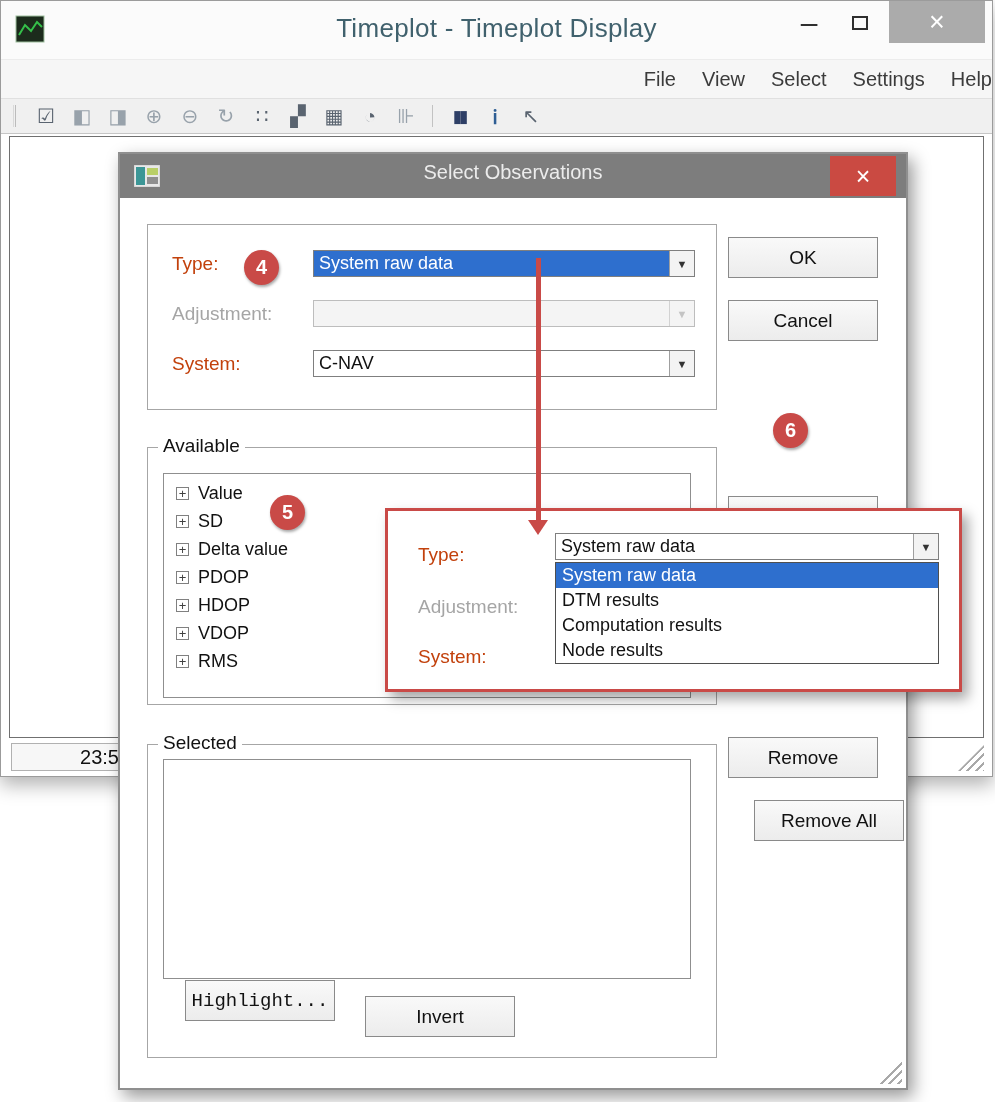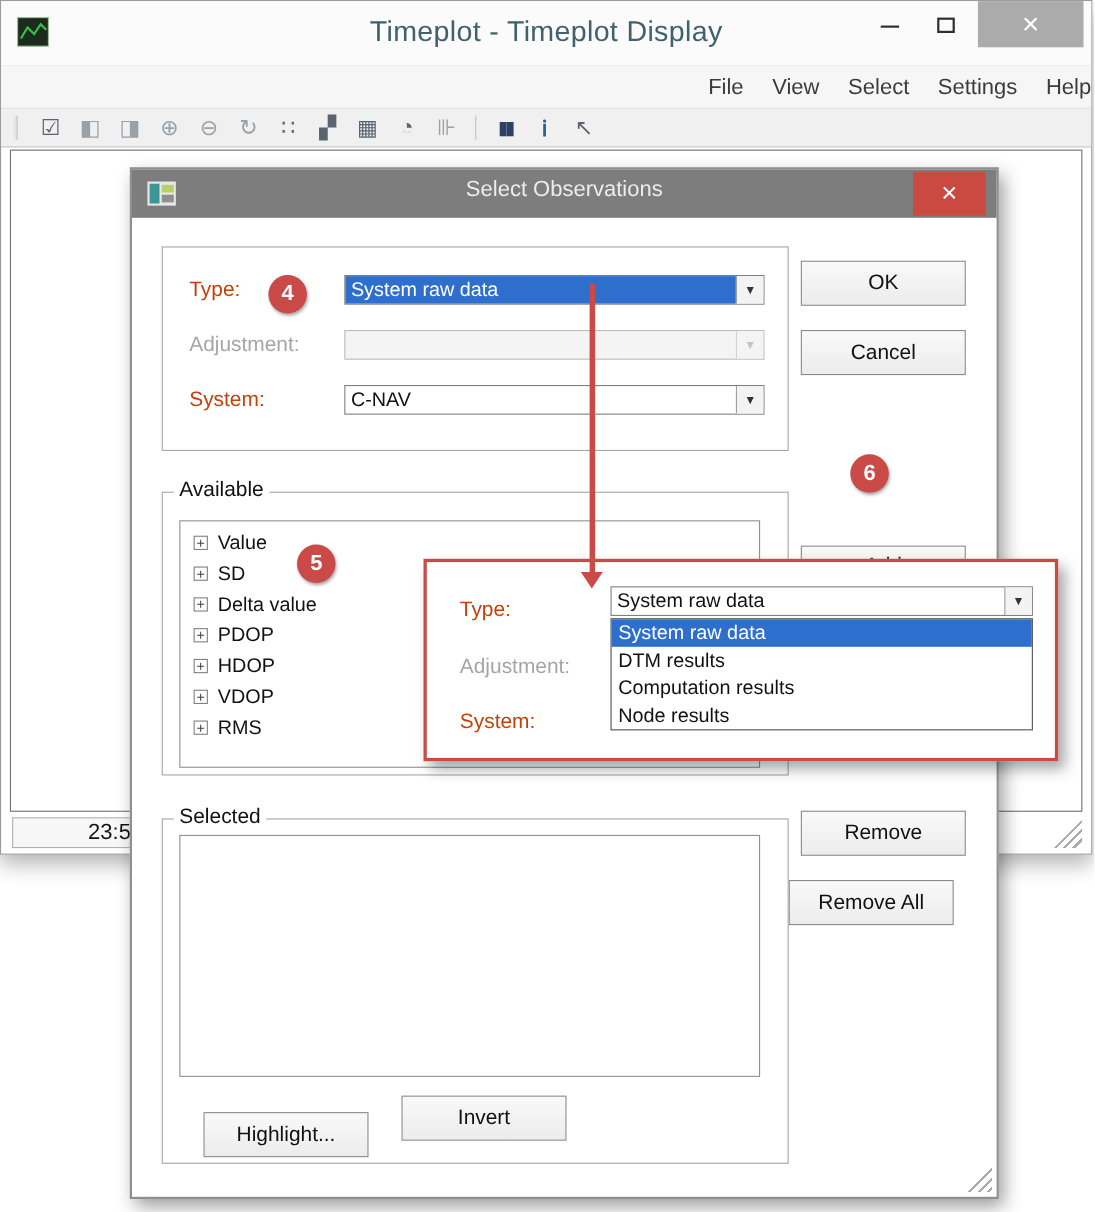--- a/index.html
+++ b/index.html
@@ -191,21 +191,21 @@
         <div class="combo" style="left:165px; top:125px;">
           <span class="combo-text">C-NAV</span>
           <span class="combo-arrow">▼</span>
         </div>
       </div>
 
       <button class="btn" style="left:608px; top:39px;">OK</button>
       <button class="btn" style="left:608px; top:102px;">Cancel</button>
       <button class="btn" style="left:608px; top:262px; height:38px;margin-top:36px;">Add</button>
       <button class="btn" style="left:608px; top:539px;">Remove</button>
-      <button class="btn" style="left:597px; top:602px;">Remove All</button>
+      <button class="btn" style="left:634px; top:602px;">Remove All</button>
 
       <div class="groupbox avail-group">
         <span class="legend">Available</span>
         <div class="listbox" style="left:15px; top:25px; width:528px; height:225px; padding-top:5px;">
           <div class="tree-row">
             <span class="plus">+</span>
             <span>Value</span>
           </div>
           <div class="tree-row">
             <span class="plus">+</span>
@@ -230,21 +230,21 @@
           <div class="tree-row">
             <span class="plus">+</span>
             <span>RMS</span>
           </div>
         </div>
       </div>
 
       <div class="groupbox sel-group">
         <span class="legend">Selected</span>
         <div class="listbox" style="left:15px; top:14px; width:528px; height:220px;"></div>
-        <button class="btn" style="left:37px; top:266px;">Highlight...</button>
+        <button class="btn" style="left:37px; top:235px;font-family:Liberation Mono, monospace;">Highlight...</button>
         <button class="btn" style="left:217px; top:251px;">Invert</button>
       </div>
 
       <div class="grip dlg-grip"></div>
     </div>
   </div>
 
   <div class="overlay">
     <span class="form-label" style="left:30px; top:33px;">Type:</span>
     <span class="form-label disabled-label" style="left:30px; top:85px;">Adjustment:</span>

